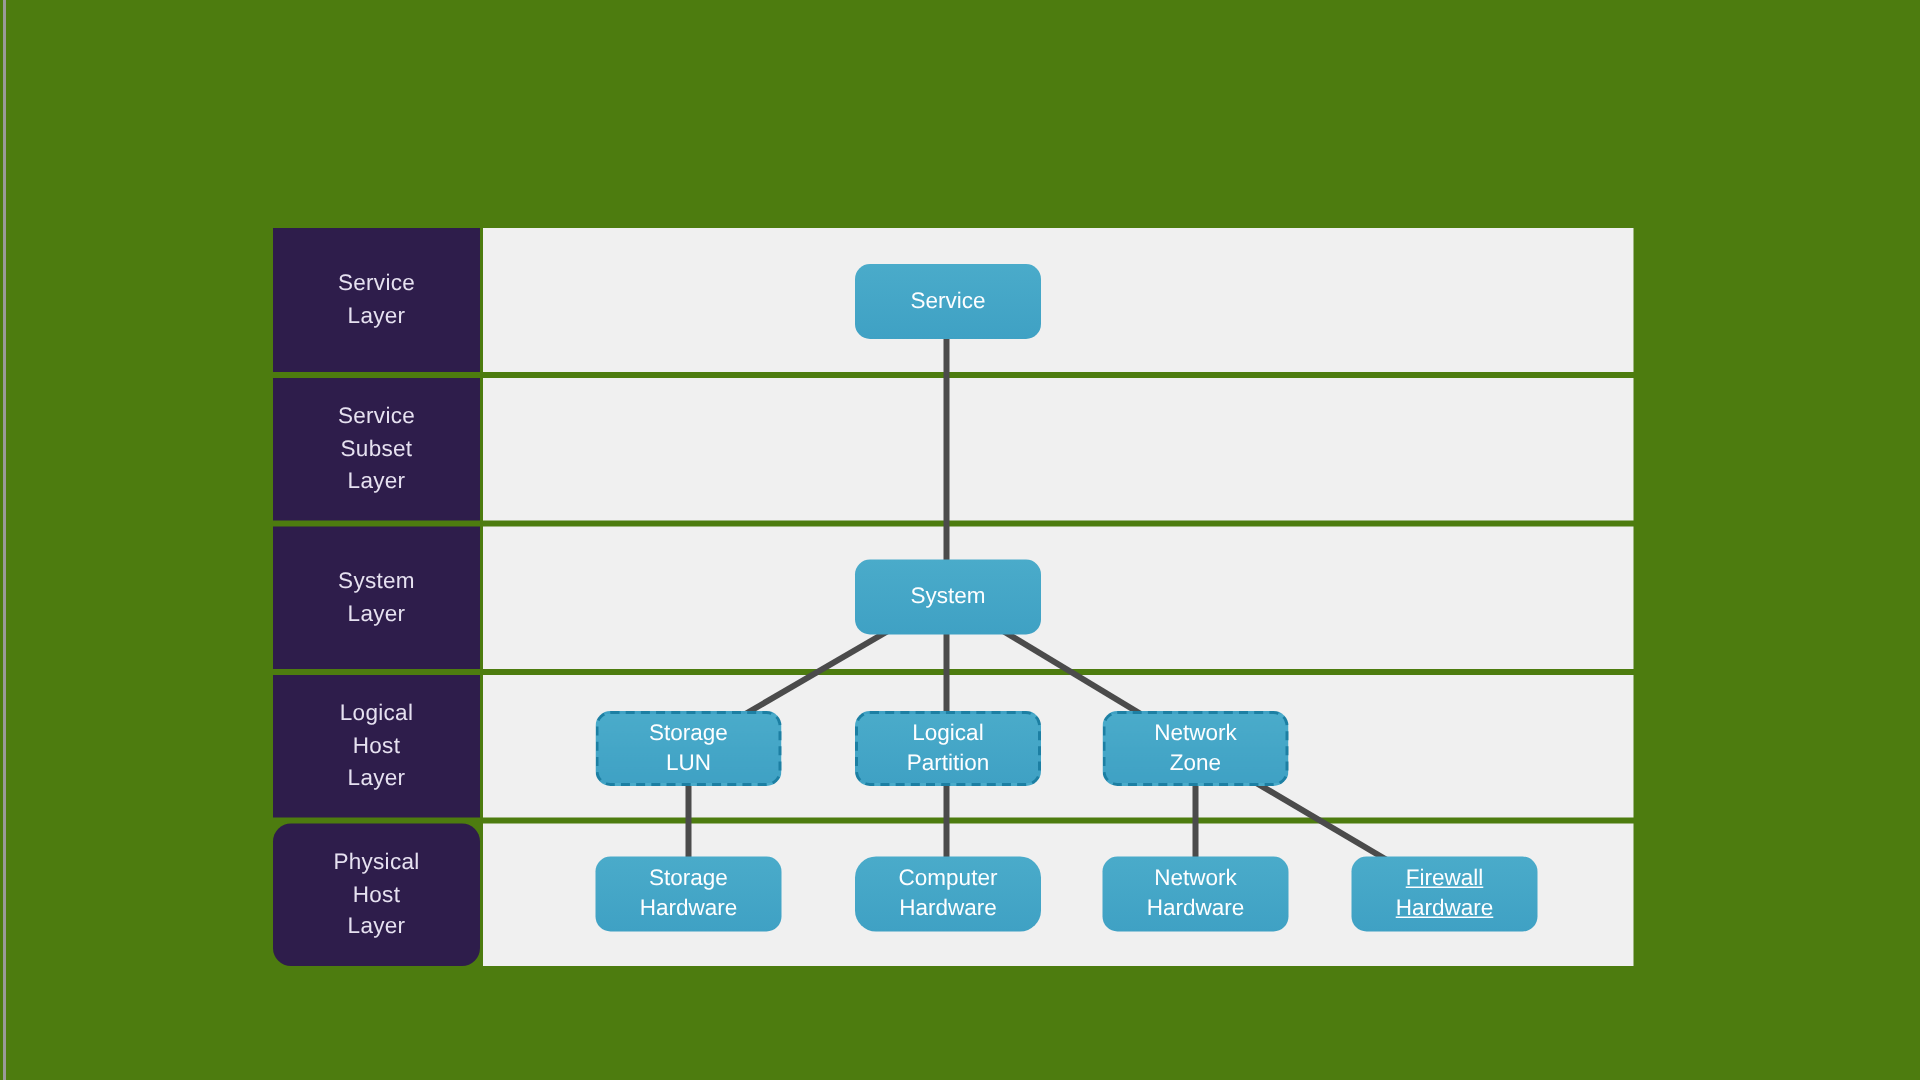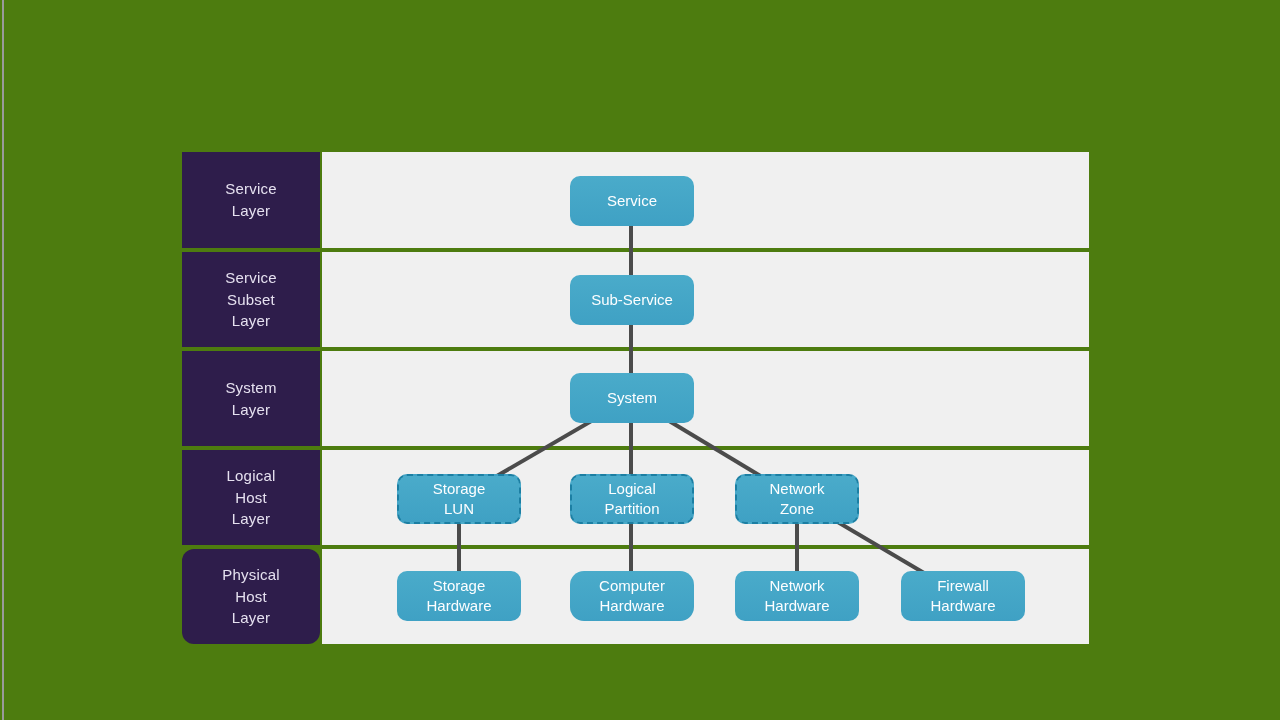--- a/index.html
+++ b/index.html
@@ -108,32 +108,31 @@
       <line x1="631" y1="398" x2="631" y2="498"></line>
       <line x1="631" y1="398" x2="797" y2="498"></line>
       <line x1="459" y1="498" x2="459" y2="596"></line>
       <line x1="631" y1="498" x2="631" y2="596"></line>
       <line x1="797" y1="498" x2="797" y2="596"></line>
       <line x1="797" y1="498" x2="963" y2="596"></line>
     </g>
   </svg>
 
   <div class="node" style="left:570px; top:176px;">Service</div>
-  <div class="node" style="left:570px; top:275px;">Sub-Service</div>
   <div class="node" style="left:570px; top:373px;">System</div>
 
   <div class="node dashed" style="left:397px; top:474px;">Storage
 LUN</div>
   <div class="node dashed" style="left:570px; top:474px;">Logical
 Partition</div>
   <div class="node dashed" style="left:735px; top:474px;">Network
 Zone</div>
 
   <div class="node" style="left:397px; top:571px;">Storage
 Hardware</div>
   <div class="node" style="left:570px; top:571px;border-radius:14px;">Computer
 Hardware</div>
   <div class="node" style="left:735px; top:571px;">Network
 Hardware</div>
-  <div class="node" style="left:901px; top:571px;">Firewall
+  <div class="node" style="left:901px; top:571px;text-decoration:underline;">Firewall
 Hardware</div>
 
 </div>
 
 </body></html>

